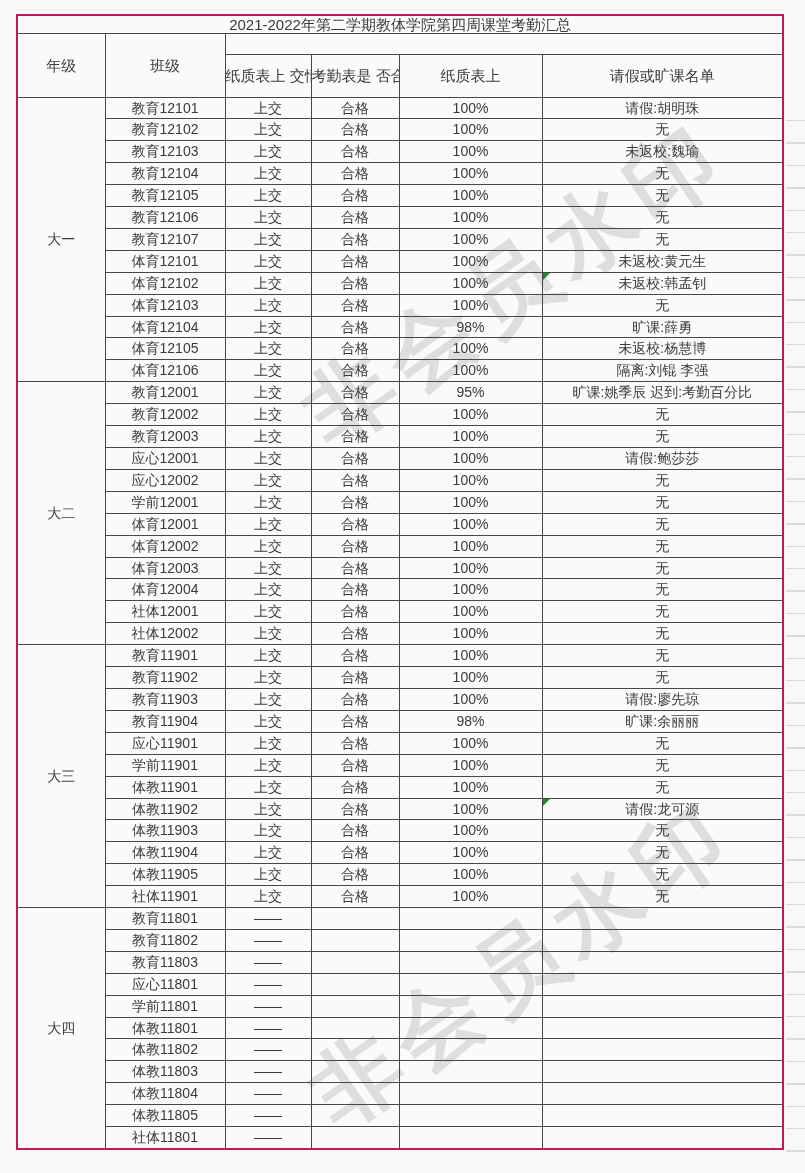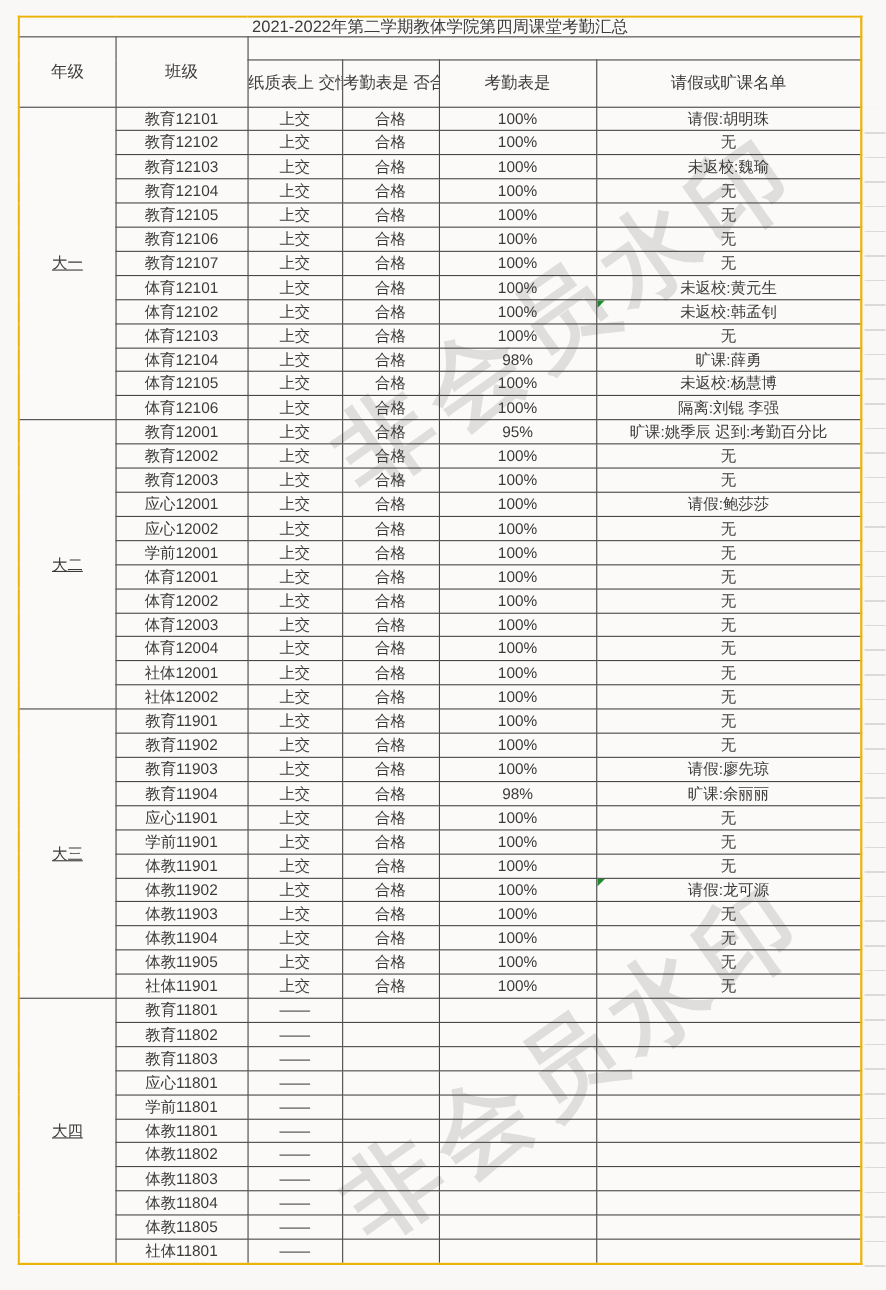--- a/index.html
+++ b/index.html
@@ -6,33 +6,33 @@
   body{
     width:805px;height:1173px;position:relative;overflow:hidden;
     background:#f9f8f6;
     font-family:"Liberation Sans", sans-serif;
   }
   .table-clip{
     position:absolute;left:16px;top:14px;width:770px;height:1152px;overflow:hidden;
   }
   table.sheet{
     border-collapse:collapse;table-layout:fixed;width:766px;
-    background:#fbfaf8;border:2px solid #eab308;
+    background:#fbfaf8;border:2px solid #be185d;
   }
   table.sheet td,table.sheet th{
     border:1.5px solid #474747;
     text-align:center;vertical-align:middle;
     color:#3b3b3b;padding:0;overflow:hidden;white-space:nowrap;
     font-weight:normal;
   }
   .title-cell{height:17px;font-weight:bold;font-size:15px;color:#141414;line-height:17px;}
   .strip-cell{height:19.5px;}
   .colhead{height:42px;font-size:15px;white-space:pre-line;line-height:1.3;color:#333;}
   tbody.data td{height:20.9px;font-size:14px;line-height:20.9px;}
-  td.grade-cell{font-size:15px;color:#333;text-decoration:underline;}
+  td.grade-cell{font-size:15px;color:#333;}
   td.rel{position:relative;}
   .corner-marker{
     position:absolute;left:0;top:0;width:0;height:0;
     border-top:7px solid var(--marker,#1d8c2c);
     border-right:7px solid transparent;
   }
   .watermark{
     position:absolute;z-index:5;pointer-events:none;white-space:nowrap;
     font-weight:bold;font-size:88px;letter-spacing:10px;
     color:rgba(70,70,70,0.15);
@@ -67,21 +67,21 @@
       <tr>
         <th class="colhead" rowspan="2">年级</th>
         <th class="colhead" rowspan="2">班级</th>
         <td class="strip-cell" colspan="4"></td>
       </tr>
       <tr>
         <th class="colhead">纸质表上
 交情况</th>
         <th class="colhead">考勤表是
 否合格</th>
-        <th class="colhead">考勤表是</th>
+        <th class="colhead">纸质表上</th>
         <th class="colhead">请假或旷课名单</th>
       </tr>
     </thead>
     <tbody class="data">
         <tr>
           <td class="grade-cell" rowspan="13">大一</td>
           <td>教育12101</td>
           <td>上交</td>
           <td>合格</td>
           <td>100%</td>

